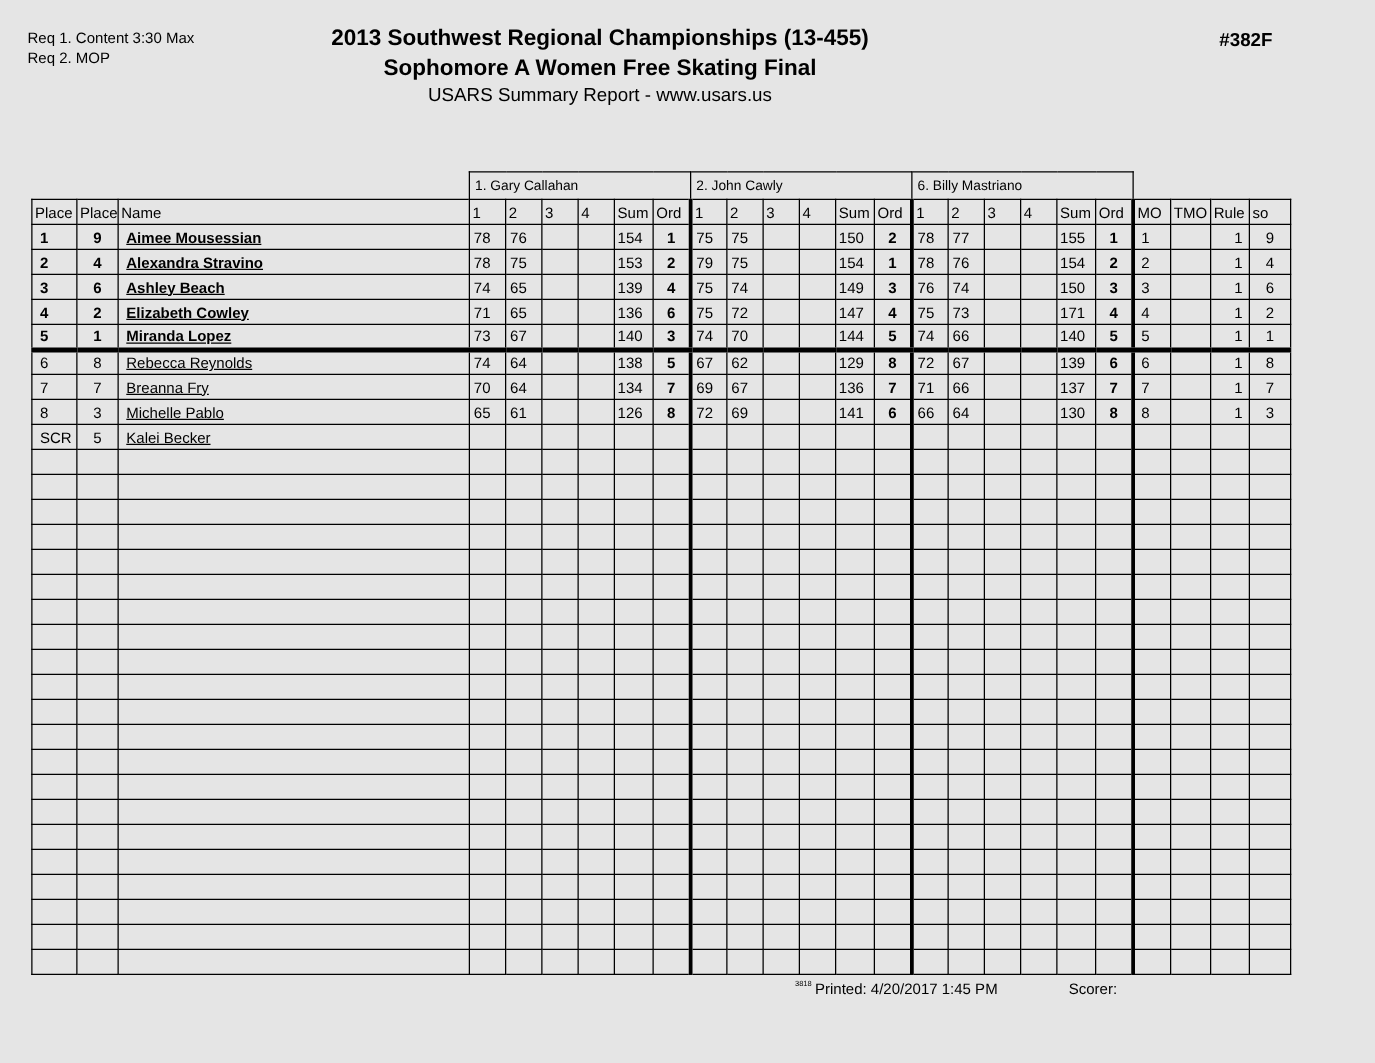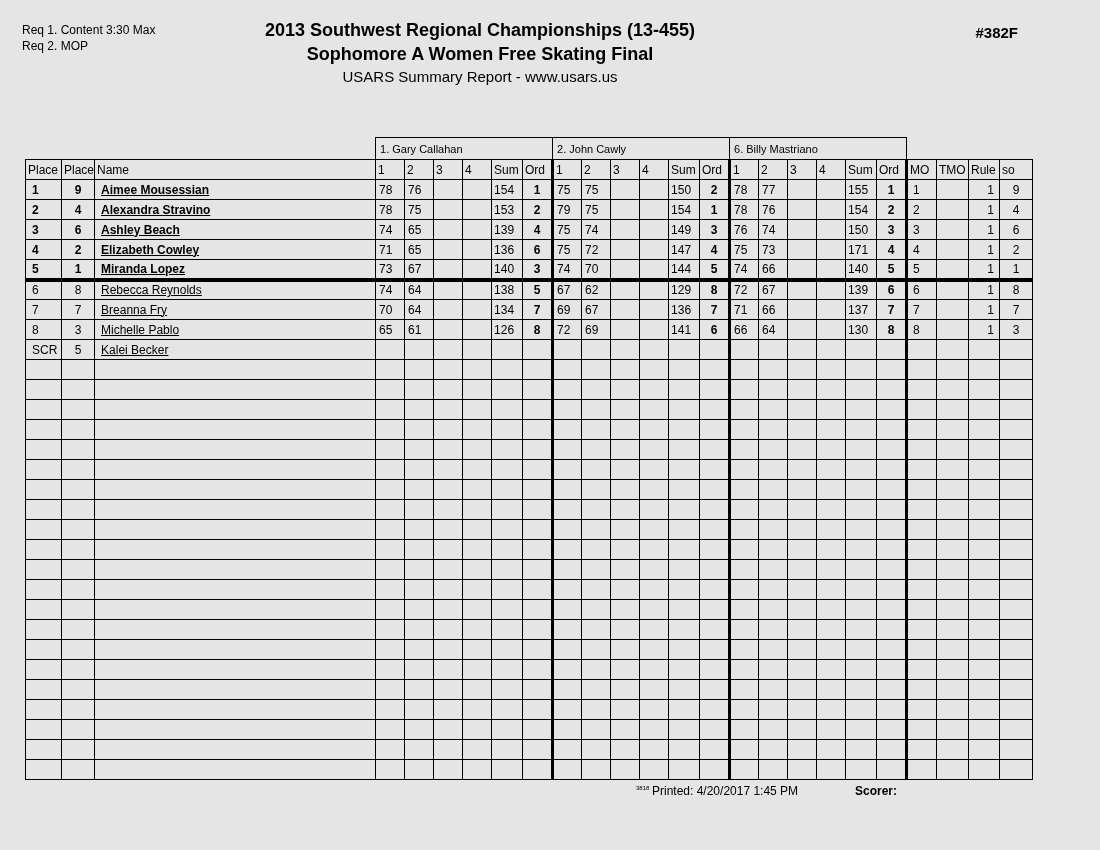--- a/index.html
+++ b/index.html
@@ -32,21 +32,21 @@
   .c-ord   { text-align: center; padding-left: 0; }
   .c-mo    { padding-left: 5px; }
   .c-rule  { text-align: right; padding: 0 5px 0 0; }
   .c-so    { text-align: center; padding-left: 0; }
   .thickL  { border-left: 3px solid #000; }
   tr.cut td { border-bottom: 4px solid #000; }
 
   .footer { position: absolute; top: 784px; left: 0; width: 1100px; font-size: 12px; }
   .form-code { position: absolute; left: 636px; top: 1px; font-size: 6px; }
   .printed { position: absolute; left: 652px; top: 0; }
-  .scorer  { position: absolute; left: 855px; top: 0; font-weight: bold; }
+  .scorer  { position: absolute; left: 855px; top: 0; }
 </style>
 </head>
 <body>
 
 <div class="page">
 
   <div class="req-block">
     <div>Req 1.  Content 3:30 Max</div>
     <div>Req 2.  MOP</div>
   </div>

